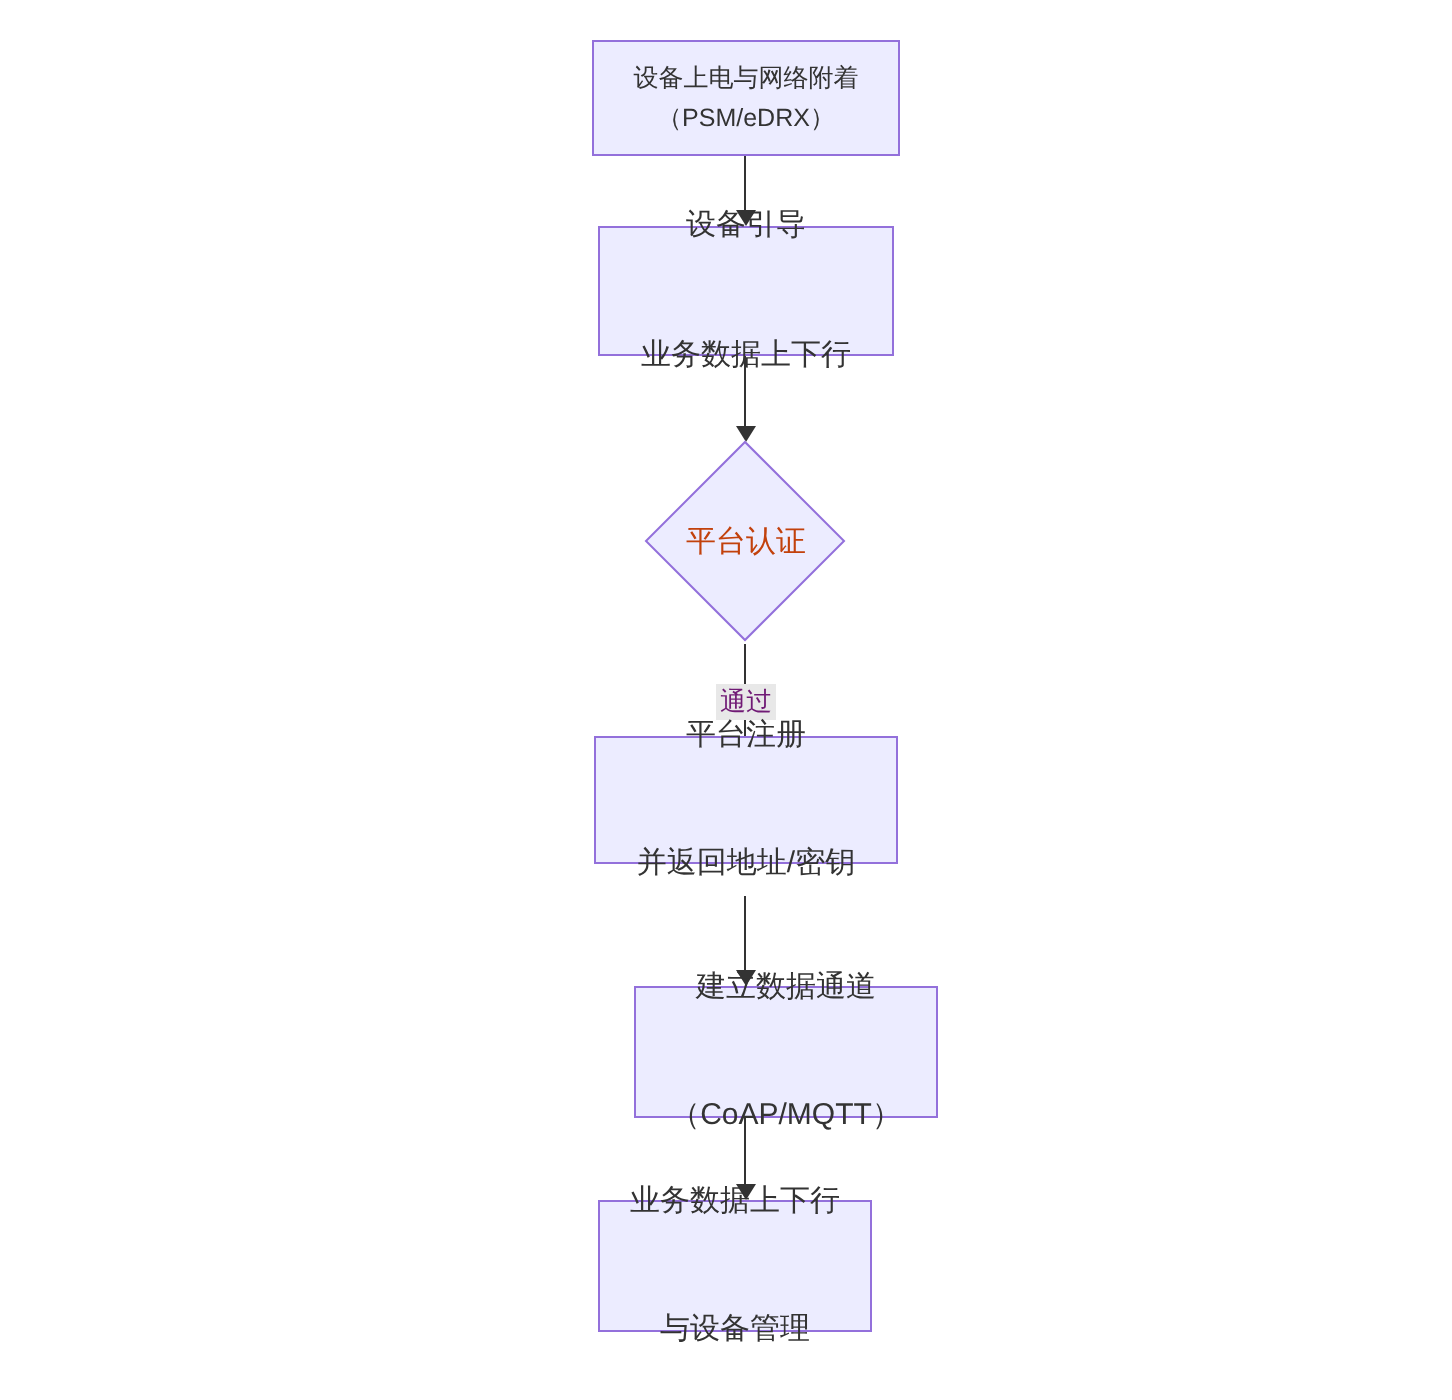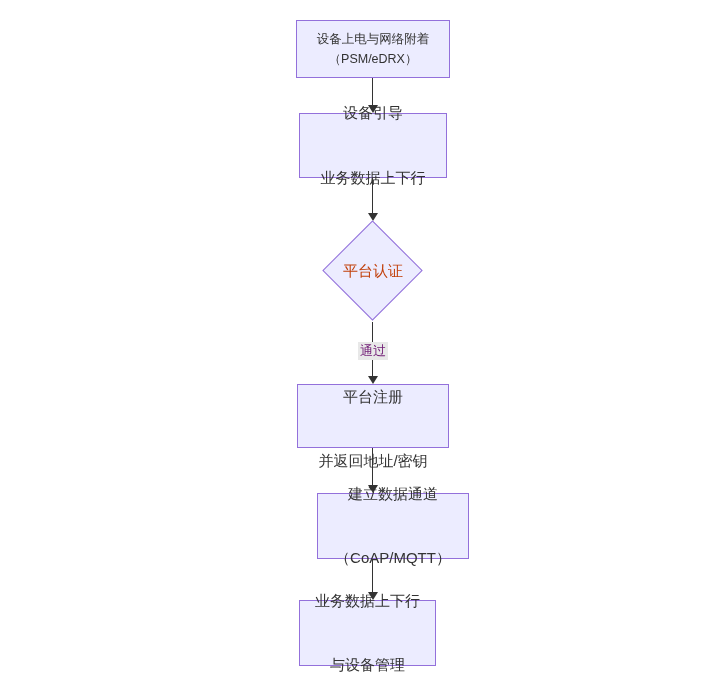--- a/index.html
+++ b/index.html
@@ -100,21 +100,21 @@
   <div class="edge-line" style="left:372px; top:178px; height:35px;"></div>
   <div class="arrowhead" style="left:368px; top:213px;"></div>
 
   <div class="diamond-shape"></div>
   <div class="diamond-label">平台认证</div>
 
   <div class="edge-line" style="left:372px; top:322px; height:54px;"></div>
   <div class="edge-label">通过</div>
   <div class="arrowhead" style="left:368px; top:376px;"></div>
 
-  <div class="node fs-normal" style="left:297px; top:384px; width:152px; height:64px;justify-content:space-between;">
+  <div class="node fs-normal" style="left:297px; top:368px; width:152px; height:64px;">
     <div class="line">平台注册</div>
     <div class="line">并返回地址/密钥</div>
   </div>
 
   <div class="edge-line" style="left:372px; top:448px; height:37px;"></div>
   <div class="arrowhead" style="left:368px; top:485px;"></div>
 
   <div class="node fs-normal" style="left:297px; top:493px; width:152px; height:66px;margin-left:20px;">
     <div class="line">建立数据通道</div>
     <div class="line">（CoAP/MQTT）</div>

